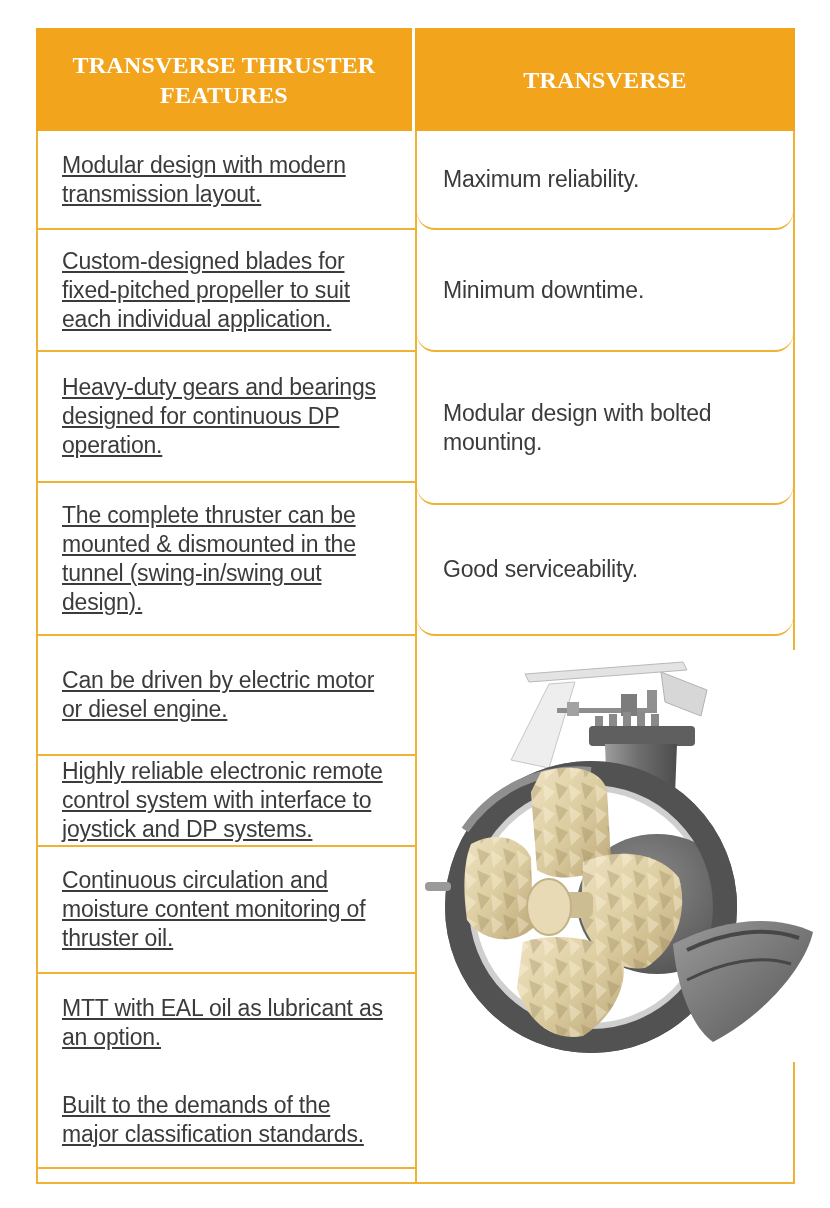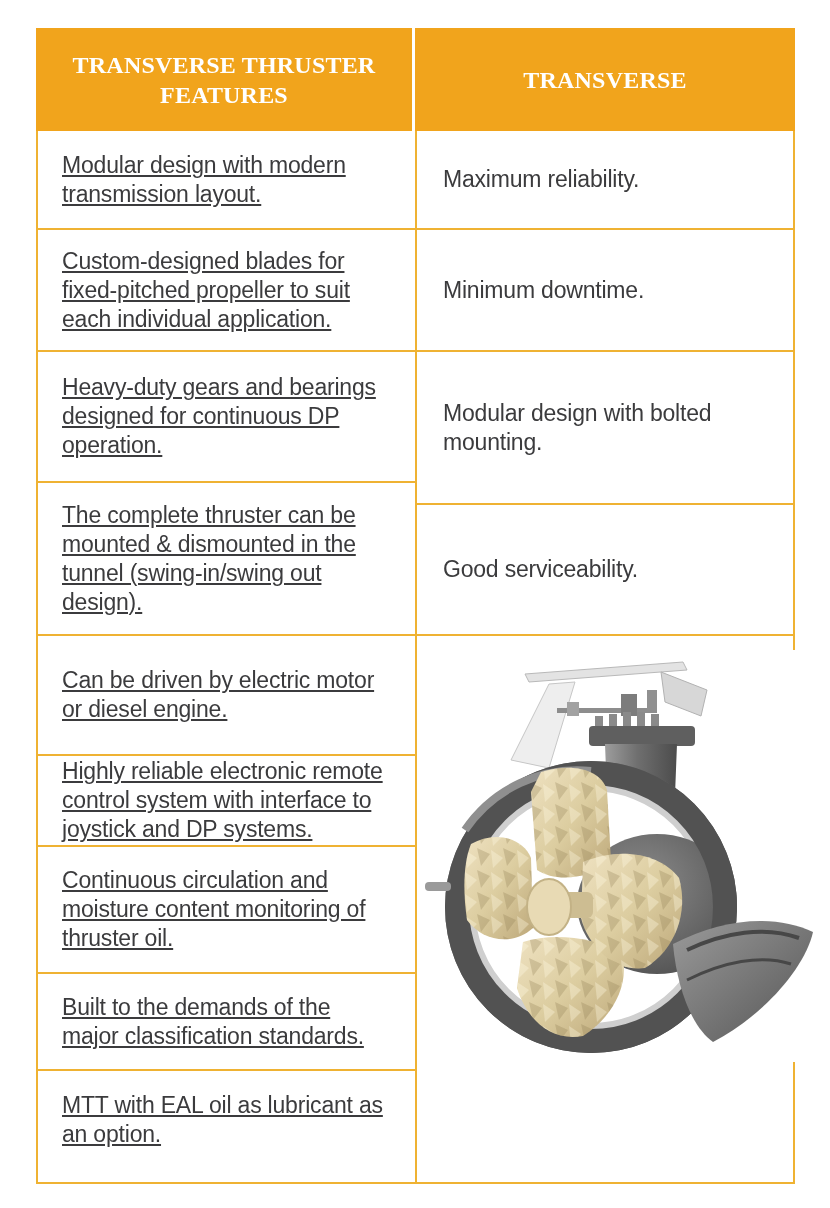--- a/index.html
+++ b/index.html
@@ -24,21 +24,21 @@
     border:2px solid #EFB232;border-top:none;height:1053px;
   }
   .col-left{width:379px;box-sizing:border-box;border-right:2px solid #EFB232;}
   .col-right{flex:1;position:relative;}
   .cell{
     box-sizing:border-box;display:flex;align-items:center;
     color:#3B3B3D;font-size:23px;line-height:29px;white-space:pre-line;
     letter-spacing:-0.2px;
   }
   .col-left .cell{padding:0 8px 0 24px;border-bottom:2px solid #EFB232;text-decoration:underline;}
-  .col-right .cell{padding:0 8px 0 26px;border-bottom:2px solid #EFB232;}
+  .col-right .cell{padding:0 8px 0 26px;border-bottom:2px solid #EFB232;border-radius:18px;}
   .r1{height:99px}.r2{height:122px}.r3{height:131px}.r4{height:153px}
   .r5{height:120px}.r6{height:91px}.r7{height:127px}.r8{height:97px}
   .r9{height:98px;border-bottom:none !important;}
   .img-cell{height:546px;border-bottom:none !important;position:relative;}
   
   .thruster{
     position:absolute;left:425px;top:650px;width:392px;height:412px;
     background:#ffffff;z-index:5;
   }
 </style>
@@ -68,24 +68,24 @@
 tunnel (swing-in/swing out
 design).</div>
       <div class="cell r5">Can be driven by electric motor
 or diesel engine.</div>
       <div class="cell r6">Highly reliable electronic remote
 control system with interface to
 joystick and DP systems.</div>
       <div class="cell r7">Continuous circulation and
 moisture content monitoring of
 thruster oil.</div>
+      <div class="cell r9">MTT with EAL oil as lubricant as
+an option.</div>
       <div class="cell r8">Built to the demands of the
 major classification standards.</div>
-      <div class="cell r9">MTT with EAL oil as lubricant as
-an option.</div>
     </div>
     <div class="col-right">
       <div class="cell r1">Maximum reliability.</div>
       <div class="cell r2">Minimum downtime.</div>
       <div class="cell r4">Modular design with bolted
 mounting.</div>
       <div class="cell r3">Good serviceability.</div>
       <div class="cell img-cell"></div>
     </div>
   </div>

